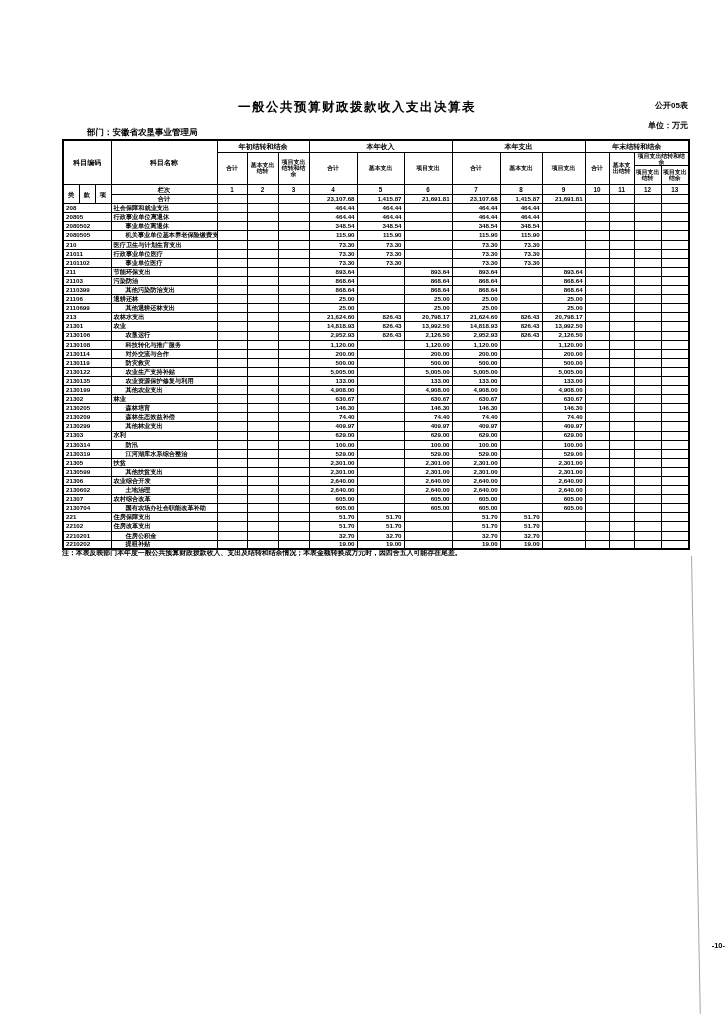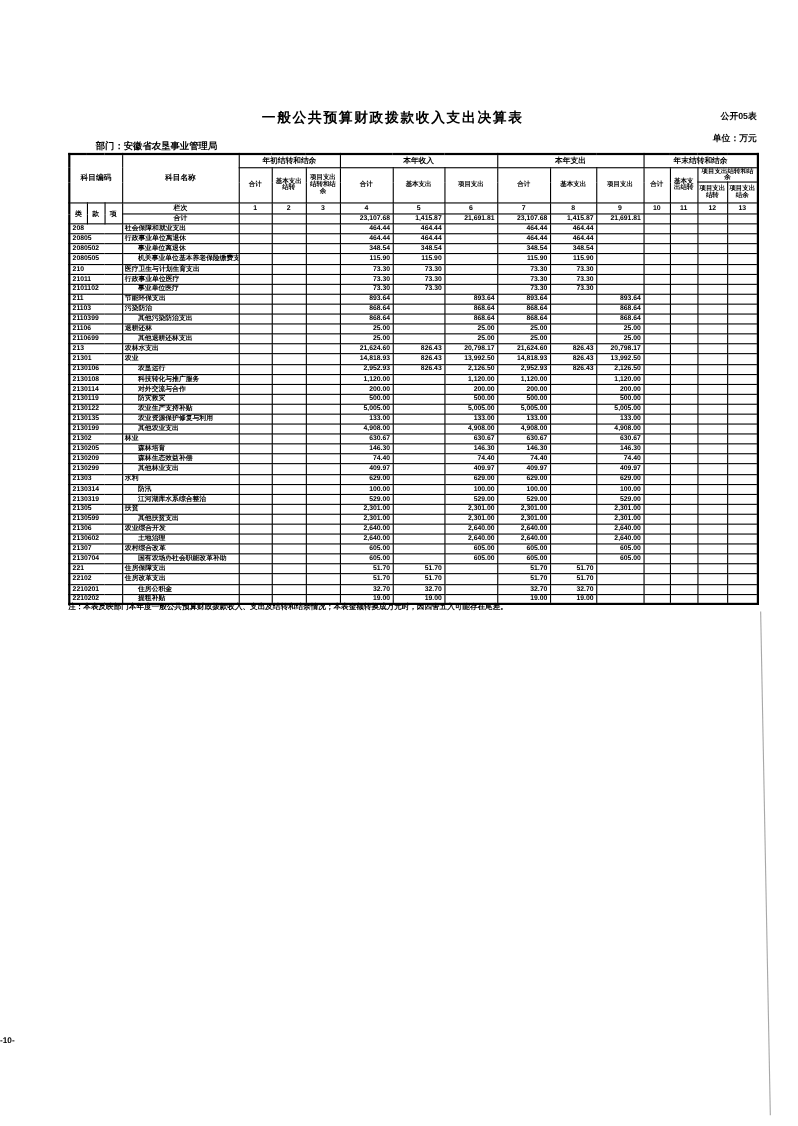--- a/index.html
+++ b/index.html
@@ -33,21 +33,21 @@
             line-height:1; white-space:nowrap; }
   td.name { font-size:6.2px; font-weight:bold; text-align:left; padding:0 0 0 2px;
             line-height:1; white-space:nowrap; }
   td.name.indent { padding-left:14px; }
   td.name.center { text-align:center; padding-left:0; }
   td.num { font-size:6.2px; font-weight:bold; text-align:right; padding:0 2px 0 0;
            line-height:1; white-space:nowrap; }
 
   .note { position:absolute; left:62px; top:549px; width:640px; font-size:6.9px;
           font-weight:bold; line-height:1.2; }
-  .page-number { position:absolute; left:0; top:941px; width:725px; text-align:left;
+  .page-number { position:absolute; left:0; top:941px; width:725px; text-align:right;
                  font-size:7.5px; font-weight:bold; }
   .scan-line { position:absolute; left:691px; top:556px; width:1px; height:458px;
                background:rgba(60,60,60,0.45); transform:rotate(-1.1deg);
                transform-origin:top center; }
 </style>
 </head>
 <body>
 
 <div class="sheet">
 

